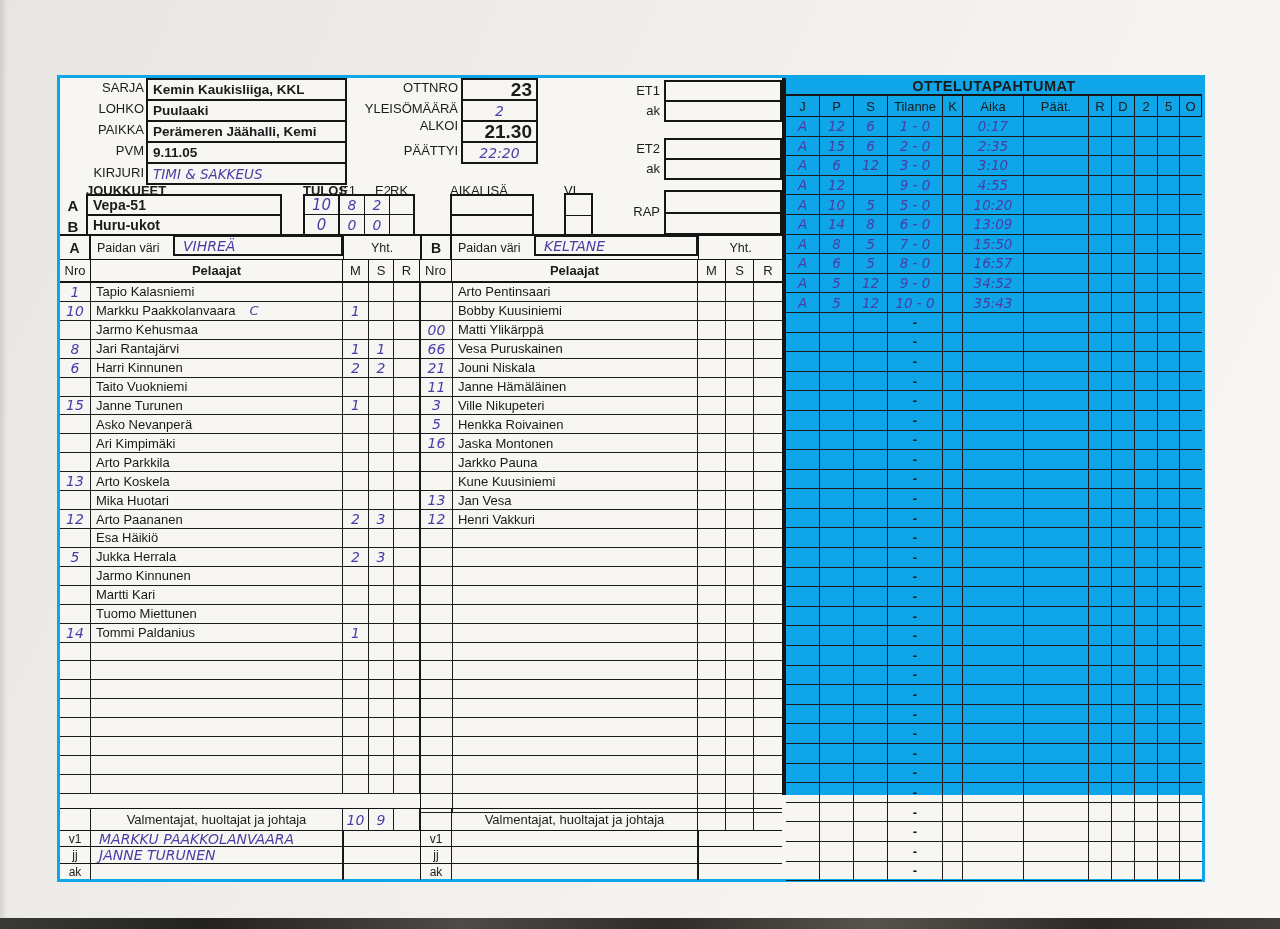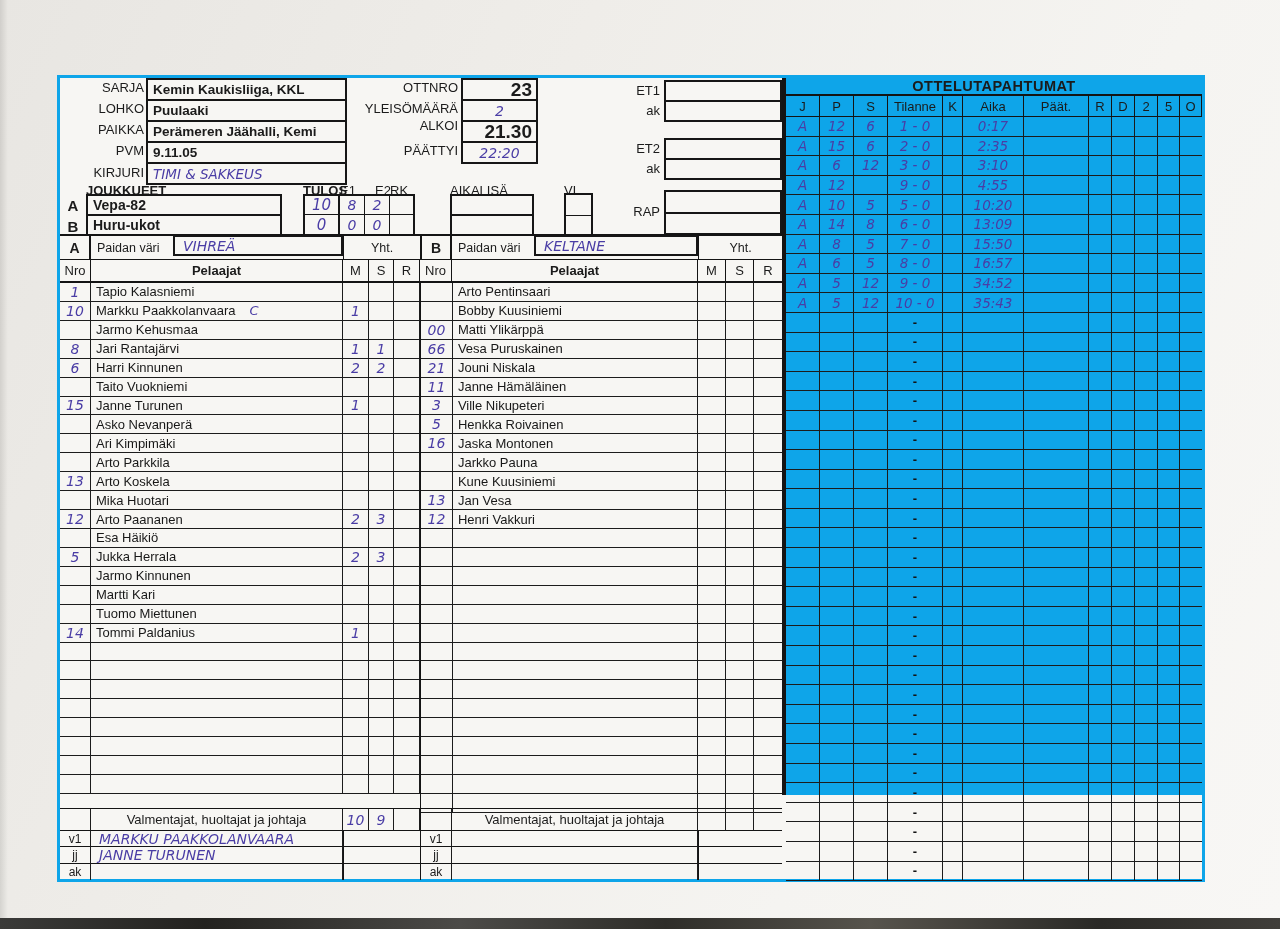--- a/index.html
+++ b/index.html
@@ -143,21 +143,21 @@
   <div class="teamlbl bold" style="left:243px;width:37px">TULOS</div>
   <div class="teamlbl" style="left:280px;width:25px">E1</div>
   <div class="teamlbl" style="left:315px;width:25px">E2</div>
   <div class="teamlbl" style="left:330px;width:25px">RK</div>
   <div class="teamlbl" style="left:390px;width:84px">AIKALISÄ</div>
   <div class="teamlbl" style="left:504px;width:29px">VL</div>
 
   <div class="teamletter" style="top:119px">A</div>
   <div class="teamletter" style="top:140px">B</div>
   <div class="abs teambox">
-    <div>Vepa-82</div>
+    <div>Vepa-51</div>
     <div>Huru-ukot</div>
   </div>
   <div class="abs scoregrid">
     <div class="sg tu hw">10</div>
     <div class="sg hw">8</div>
     <div class="sg hw">2</div>
     <div class="sg rb hw"></div>
     <div class="sg tu bb hw">0</div>
     <div class="sg bb hw">0</div>
     <div class="sg bb hw">0</div>

